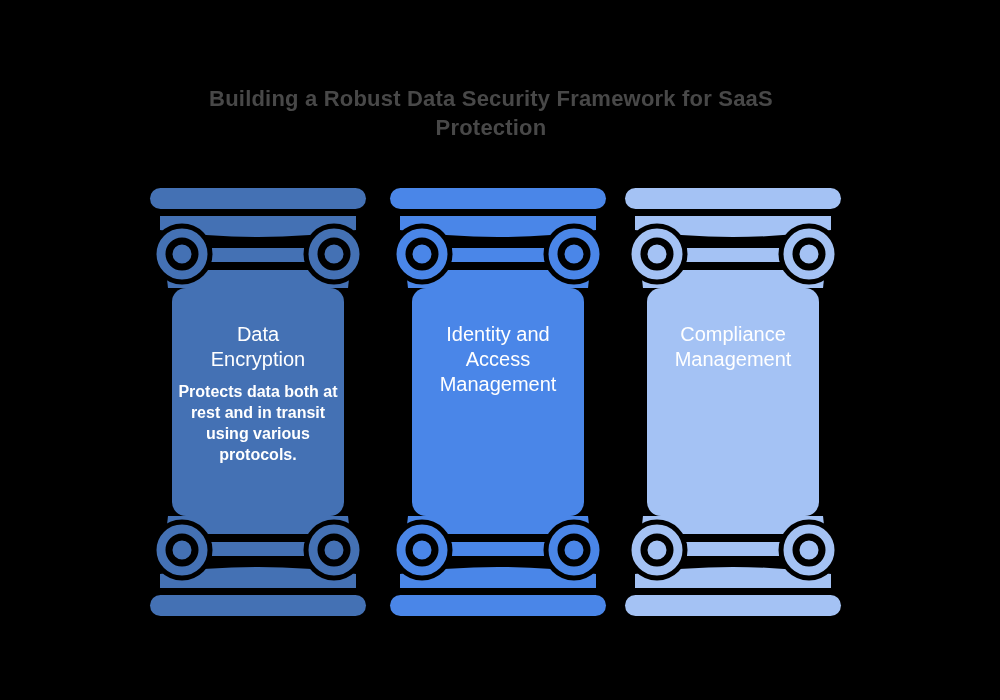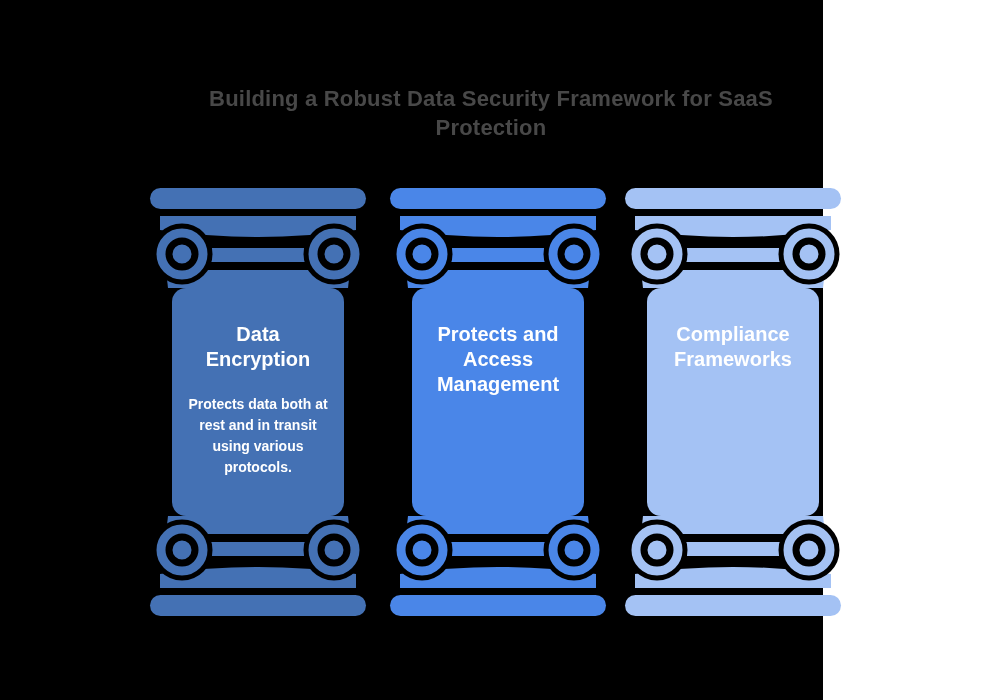--- a/index.html
+++ b/index.html
@@ -7,21 +7,21 @@
     padding: 0;
   }
   body {
     width: 1000px;
     height: 700px;
     overflow: hidden;
     font-family: "Liberation Sans", sans-serif;
   }
   .canvas {
     position: relative;
-    width: 823px;
+    width: 1000px;
     height: 700px;
     background: #000000;
   }
   .page-title {
     position: absolute;
     top: 84px;
     left: 140px;
     width: 702px;
     margin: 0;
     text-align: center;
@@ -53,26 +53,26 @@
     position: absolute;
     top: 134px;
     left: 22px;
     width: 176px;
     text-align: center;
     color: #ffffff;
   }
   .pillar-title {
     font-size: 20px;
     line-height: 25px;
-    font-weight: 700;
+    font-weight: 400;
     white-space: pre-line;
   }
   .pillar-desc {
-    margin-top: 22px;
-    font-size: 14px;
+    margin-top: 9px;
+    font-size: 16px;
     line-height: 21px;
     font-weight: 700;
     white-space: pre-line;
   }
   .defs-holder {
     position: absolute;
     width: 0;
     height: 0;
     overflow: hidden;
   }
@@ -134,29 +134,29 @@
 using various
 protocols.</div>
     </div>
   </div>
 
   <div class="pillar pillar-2">
     <svg class="column" viewBox="0 0 220 428" style="fill: rgb(74, 134, 232);">
       <use href="#column-glyph"></use>
     </svg>
     <div class="pillar-text">
-      <div class="pillar-title">Protects and
+      <div class="pillar-title">Identity and
 Access
 Management</div>
     </div>
   </div>
 
   <div class="pillar pillar-3">
     <svg class="column" viewBox="0 0 220 428" style="fill: rgb(164, 194, 244);">
       <use href="#column-glyph"></use>
     </svg>
     <div class="pillar-text">
       <div class="pillar-title">Compliance
-Frameworks</div>
+Management</div>
     </div>
   </div>
 
 </div>
 
 </body></html>

